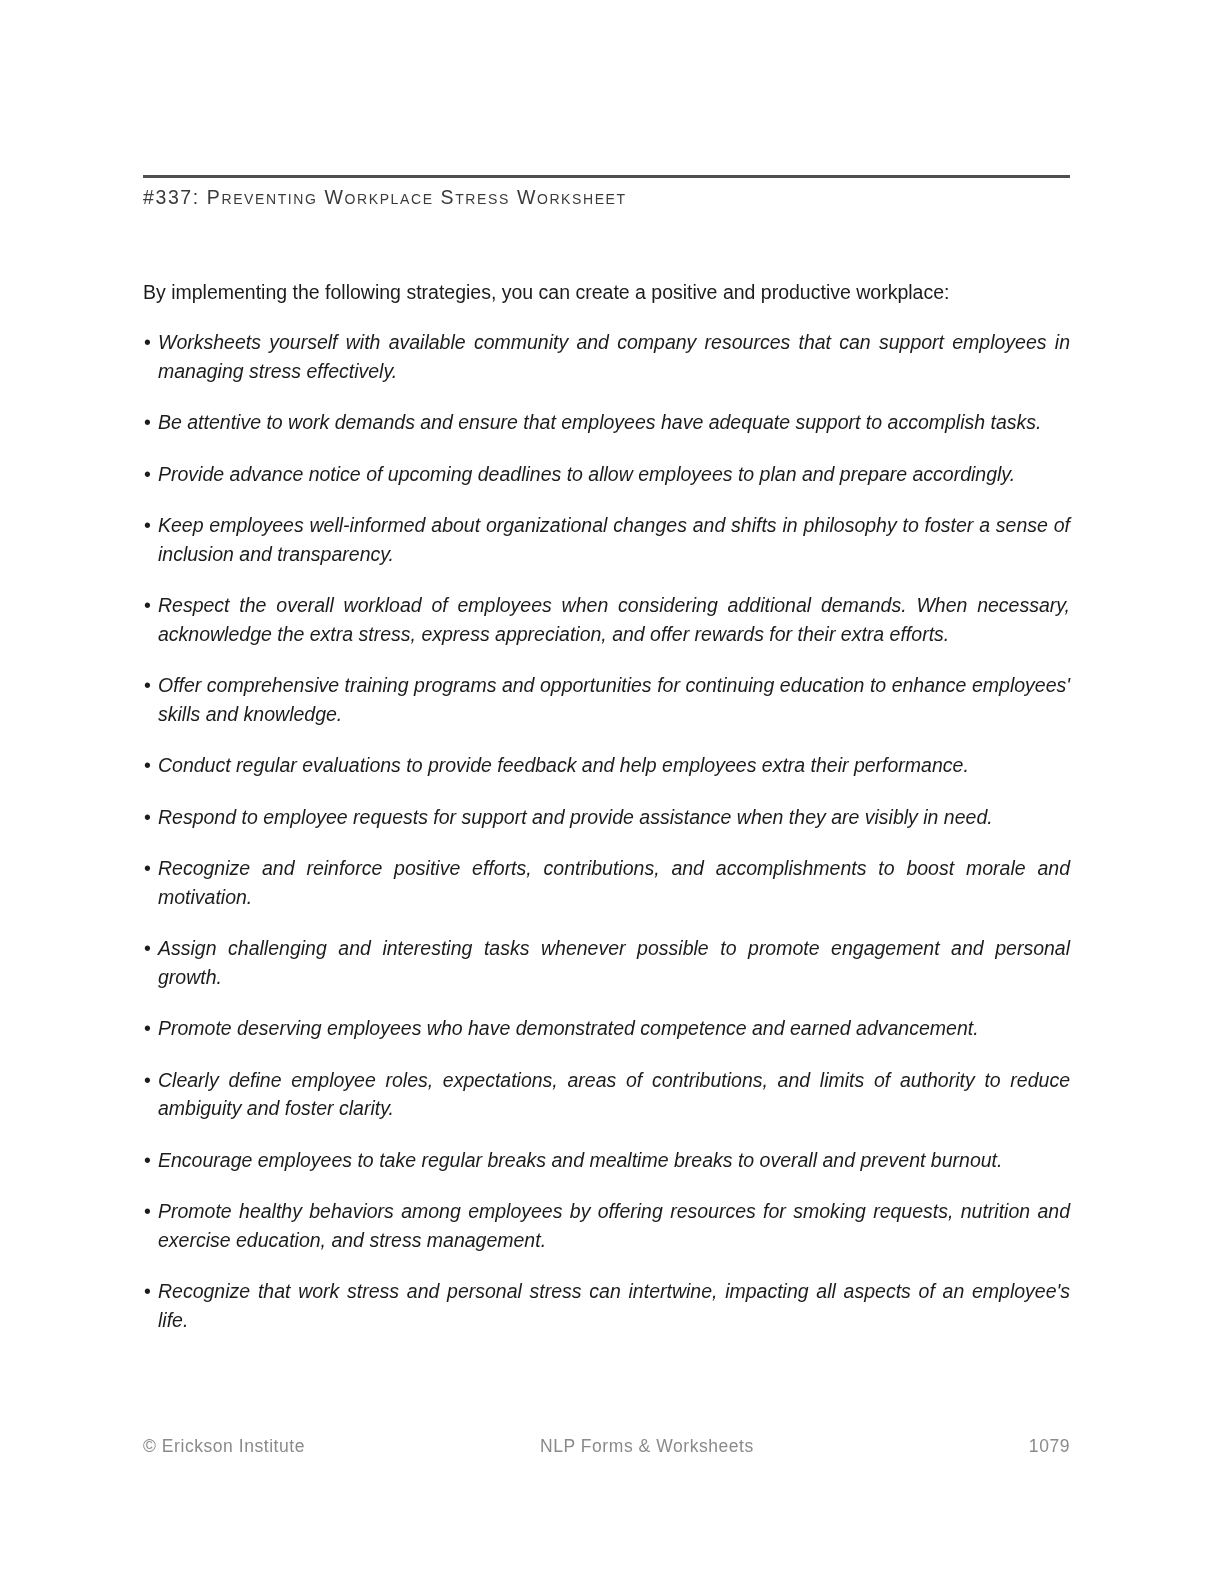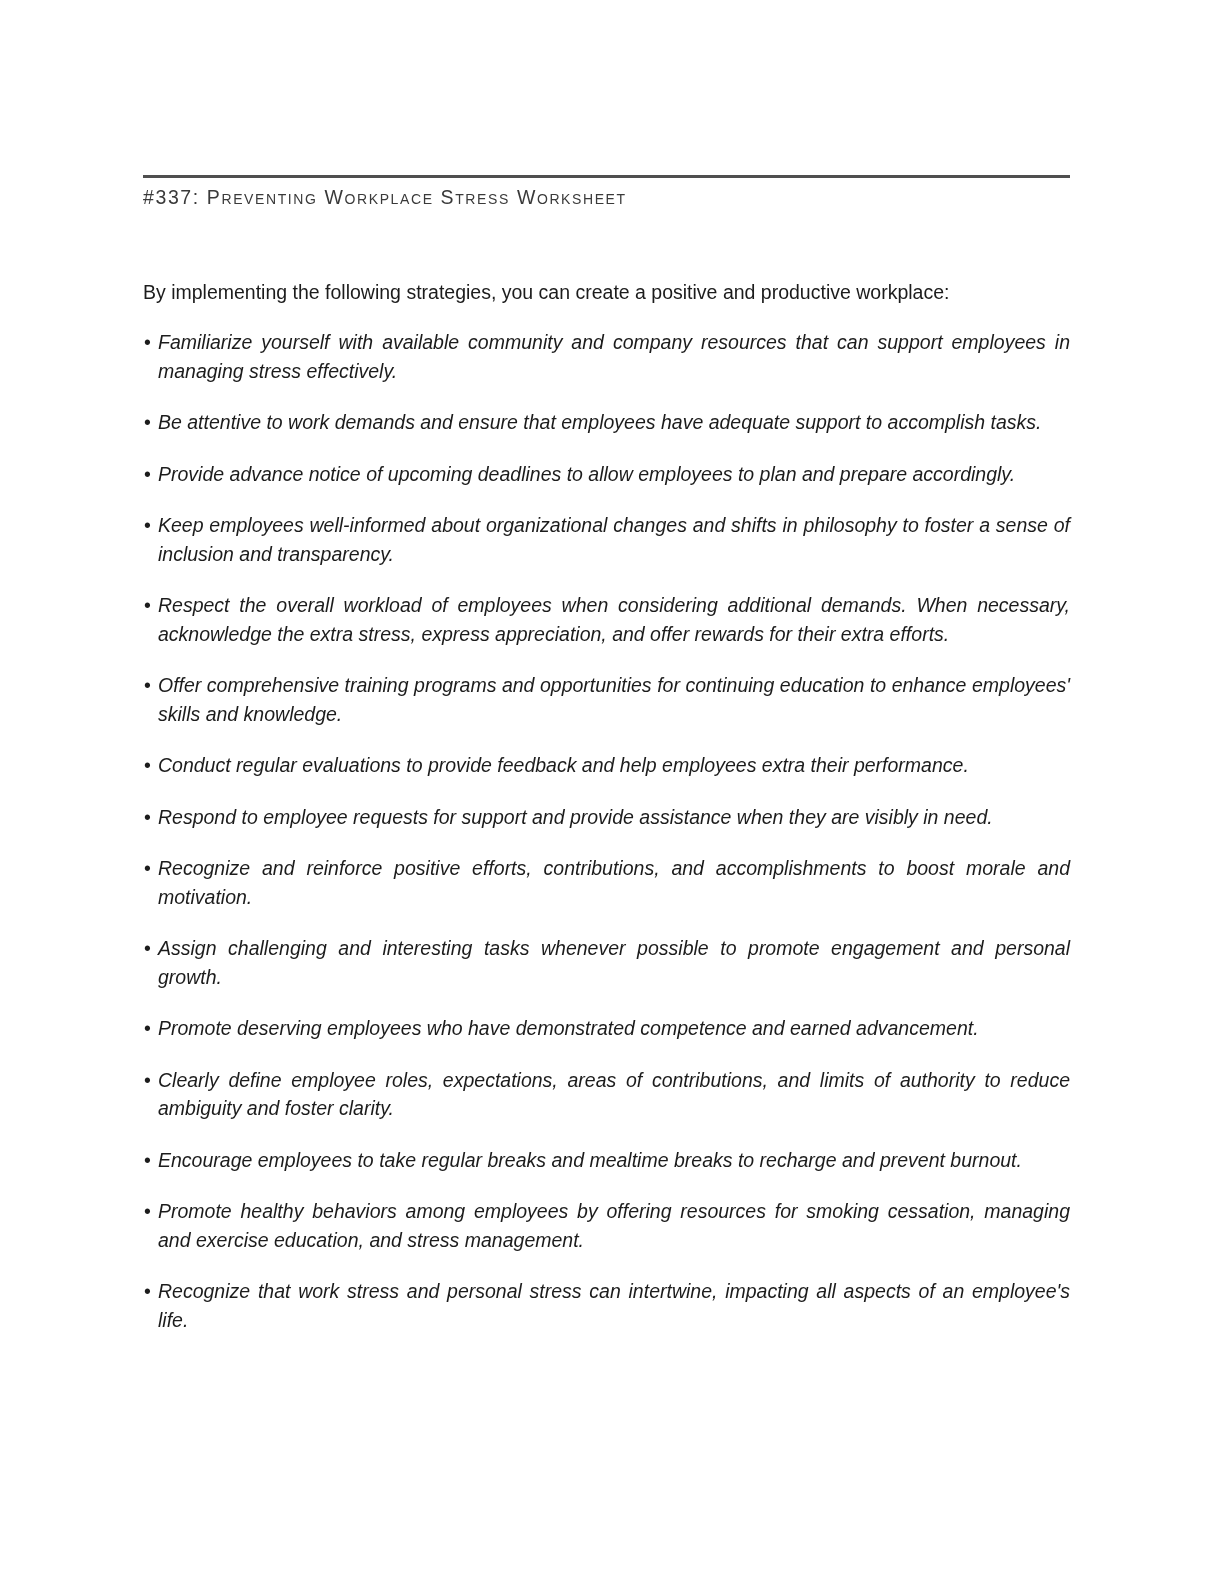--- a/index.html
+++ b/index.html
@@ -120,21 +120,21 @@
     <div class="doc-title">#337: Preventing Workplace Stress Worksheet</div>
   </div>
 
   <div class="content">
 
     <p class="intro">By implementing the following strategies, you can create a positive and productive workplace:</p>
 
     <ul class="bullets">
       <li>
         <span class="bullet-dot">•</span>
-        <span class="bullet-text">Familiarize yourself with available community and company resources that can support employees in managing stress effectively.</span>
+        <span class="bullet-text">Worksheets yourself with available community and company resources that can support employees in managing stress effectively.</span>
       </li>
       <li>
         <span class="bullet-dot">•</span>
         <span class="bullet-text">Be attentive to work demands and ensure that employees have adequate support to accomplish tasks.</span>
       </li>
       <li>
         <span class="bullet-dot">•</span>
         <span class="bullet-text">Provide advance notice of upcoming deadlines to allow employees to plan and prepare accordingly.</span>
       </li>
       <li>
@@ -168,28 +168,33 @@
       <li>
         <span class="bullet-dot">•</span>
         <span class="bullet-text">Promote deserving employees who have demonstrated competence and earned advancement.</span>
       </li>
       <li>
         <span class="bullet-dot">•</span>
         <span class="bullet-text">Clearly define employee roles, expectations, areas of contributions, and limits of authority to reduce ambiguity and foster clarity.</span>
       </li>
       <li>
         <span class="bullet-dot">•</span>
-        <span class="bullet-text">Encourage employees to take regular breaks and mealtime breaks to recharge and prevent burnout.</span>
-      </li>
-      <li>
-        <span class="bullet-dot">•</span>
-        <span class="bullet-text">Promote healthy behaviors among employees by offering resources for smoking cessation, managing and exercise education, and stress management.</span>
+        <span class="bullet-text">Encourage employees to take regular breaks and mealtime breaks to overall and prevent burnout.</span>
+      </li>
+      <li>
+        <span class="bullet-dot">•</span>
+        <span class="bullet-text">Promote healthy behaviors among employees by offering resources for smoking requests, nutrition and exercise education, and stress management.</span>
       </li>
       <li>
         <span class="bullet-dot">•</span>
         <span class="bullet-text">Recognize that work stress and personal stress can intertwine, impacting all aspects of an employee's life.</span>
       </li>
     </ul>
 
   </div>
 
+  <div class="footer">
+    <div class="footer-left">© Erickson Institute</div>
+    <div class="footer-center">NLP Forms &amp; Worksheets</div>
+    <div class="footer-right">1079</div>
+  </div>
 
 </div>
 
 </body></html>

